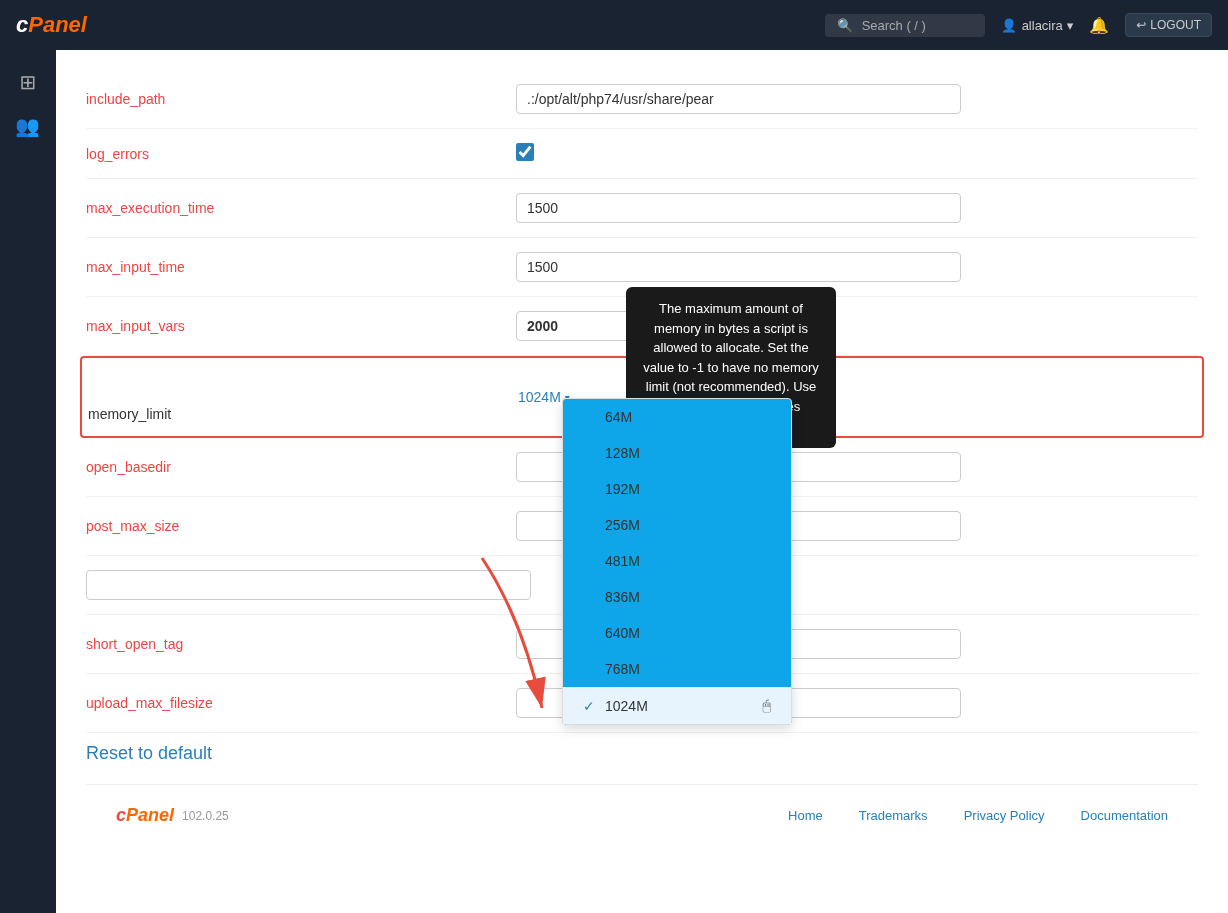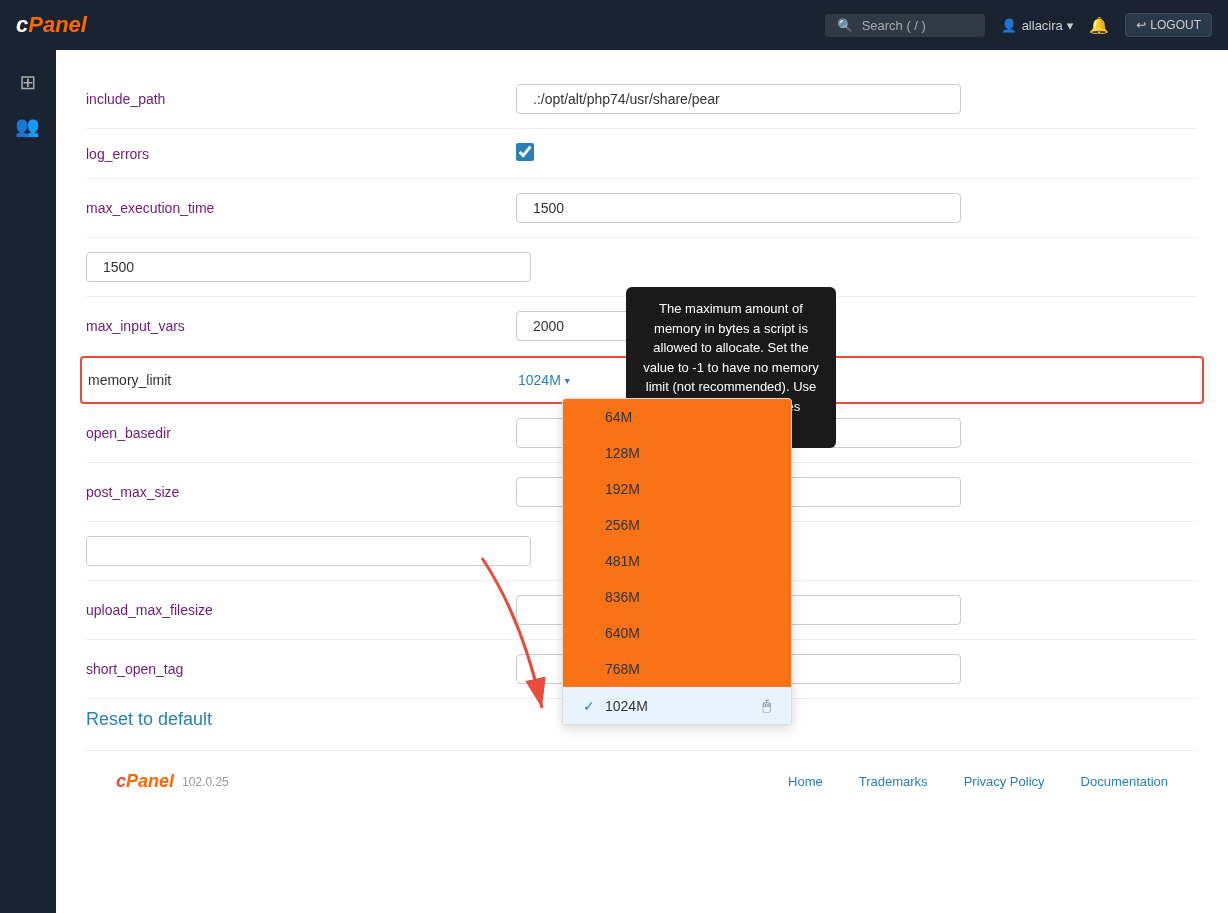--- a/index.html
+++ b/index.html
@@ -83,32 +83,32 @@
     
     .setting-row {
       display: flex;
       align-items: center;
       padding: 14px 0;
       border-bottom: 1px solid #f0f0f0;
       position: relative;
     }
     .setting-label {
       width: 430px;
-      color: #701a75;
+      color: #ef4444;
       font-size: 14px;
       flex-shrink: 0;
     }
     .setting-value {
       flex: 1;
     }
     .setting-input {
       width: 445px;
       border: 1px solid #ccc;
       border-radius: 4px;
-      padding: 6px 16px;
+      padding: 6px 10px;
       font-size: 14px;
       color: #333;
       outline: none;
     }
 
     
     .setting-checkbox {
       width: 18px;
       height: 18px;
       accent-color: #2980b9;
@@ -116,20 +116,21 @@
 
     
     .memory-limit-row {
       border: 2px solid #e74c3c;
       border-radius: 4px;
       margin: 0 -6px;
       padding: 14px 6px;
     }
     .memory-limit-row .setting-label {
       color: #333;
+      margin-top: 34px;
     }
 
     
     .dropdown-trigger {
       display: flex;
       align-items: center;
       gap: 4px;
       color: #2980b9;
       cursor: pointer;
       font-size: 14px;
@@ -157,21 +158,21 @@
       bottom: 10px;
       left: -8px;
       border: 8px solid transparent;
       border-right-color: #1a1a1a;
       border-left: 0;
     }
 
     
     .dropdown-menu {
       position: absolute;
-      background: #f97316;
+      background: #0ea5e9;
       border: 1px solid #ddd;
       border-radius: 4px;
       box-shadow: 0 4px 12px rgba(0,0,0,0.15);
       top: 40px;
       left: 480px;
       width: 230px;
       z-index: 200;
     }
     .dropdown-item {
       padding: 10px 20px;
@@ -291,29 +292,30 @@
 
 
     <div class="setting-row">
       <div class="setting-label">max_execution_time</div>
       <div class="setting-value">
         <input class="setting-input" value="1500" style="">
       </div>
     </div>
 
     <div class="setting-row">
+      <div class="setting-label">max_input_time</div>
       <div class="setting-value">
         <input class="setting-input" value="1500" style="">
       </div>
     </div>
 
     <div class="setting-row" style="position:relative;">
       <div class="setting-label">max_input_vars</div>
       <div class="setting-value">
-        <input class="setting-input" value="2000" style="width: 200px;">
+        <input class="setting-input" value="2000" style="width: 200px; font-weight: bold;">
       </div>
 
       <div class="tooltip-box">
         <span>The maximum amount of memory in bytes a script is allowed to allocate. Set the value to -1 to have no memory limit (not recommended). Use shortcuts for megabytes (mega), 128M</span>
       </div>
     </div>
 
     <div class="setting-row memory-limit-row" style="position:relative;">
       <div class="setting-label" style="color:#333;font-weight:normal;">memory_limit</div>
       <div class="setting-value">
@@ -387,28 +389,28 @@
       </div>
     </div>
 
     <div class="setting-row">
       <div class="setting-value">
         <input class="setting-input" value="" style="">
       </div>
     </div>
 
     <div class="setting-row">
+      <div class="setting-label">short_open_tag</div>
+      <div class="setting-value">
+        <input class="setting-input" value="" style="">
+      </div>
+    </div>
+
+    <div class="setting-row">
       <div class="setting-label">upload_max_filesize</div>
-      <div class="setting-value">
-        <input class="setting-input" value="" style="">
-      </div>
-    </div>
-
-    <div class="setting-row">
-      <div class="setting-label">short_open_tag</div>
       <div class="setting-value">
         <input class="setting-input" value="" style="">
       </div>
     </div>
 
     <div style="padding: 10px 0;">
       <a style="color:#2980b9; cursor:pointer; font-size:18px; text-decoration:none;">Reset to default</a>
     </div>
 
     <div class="footer">

